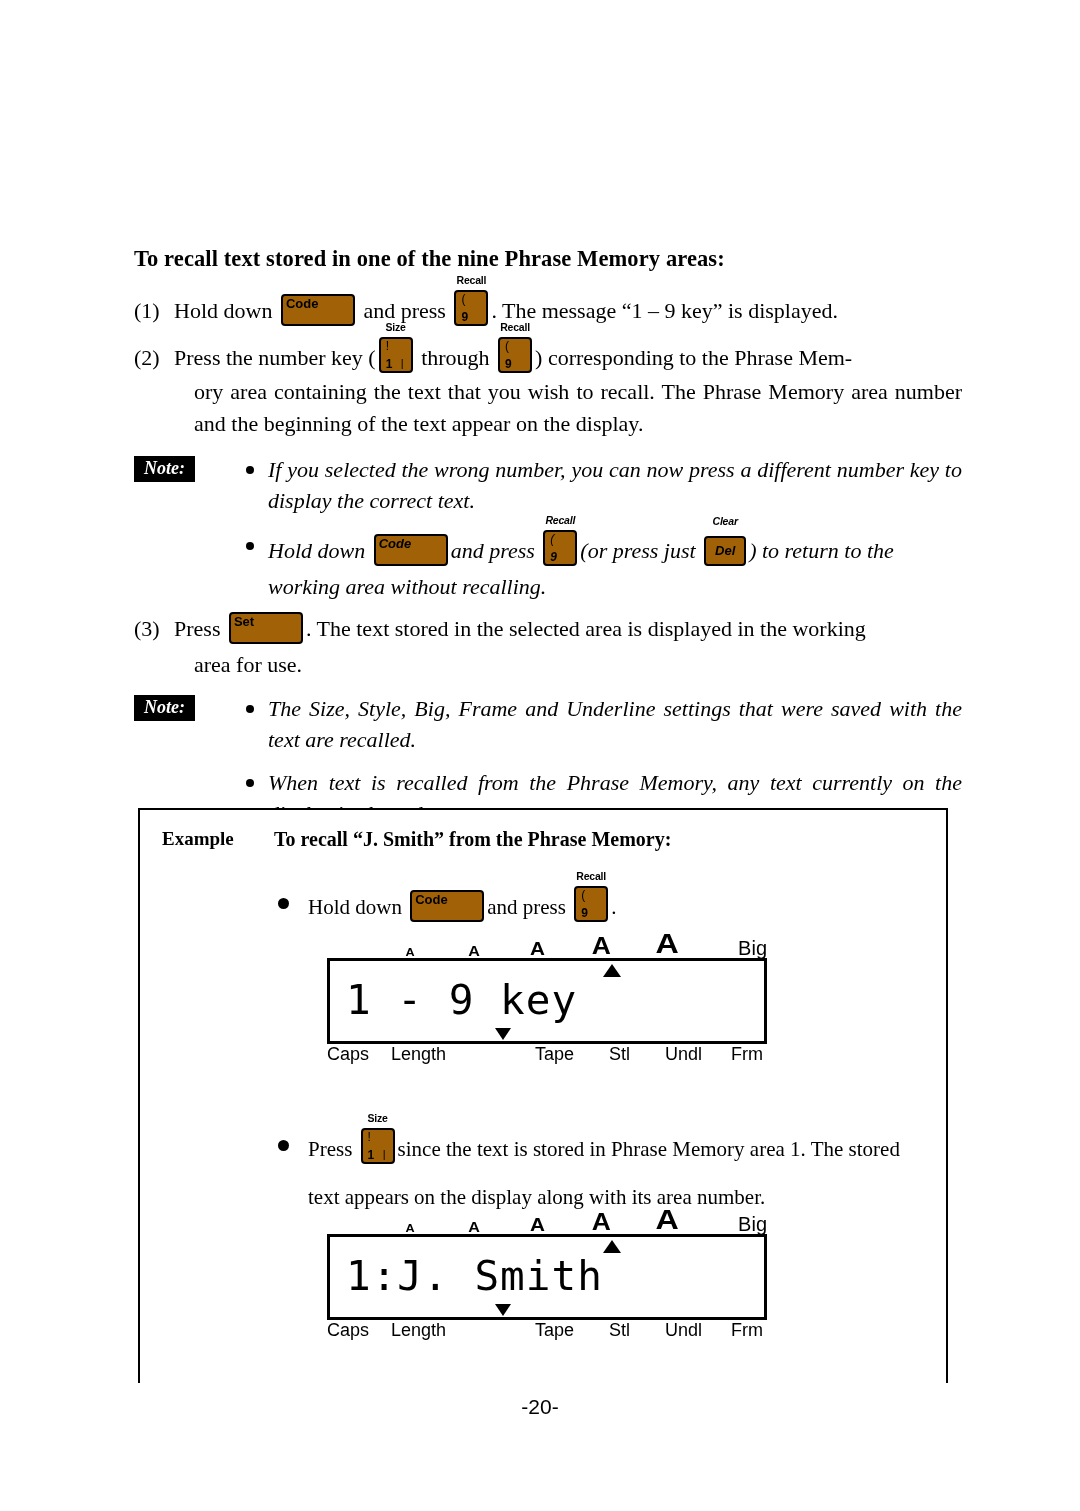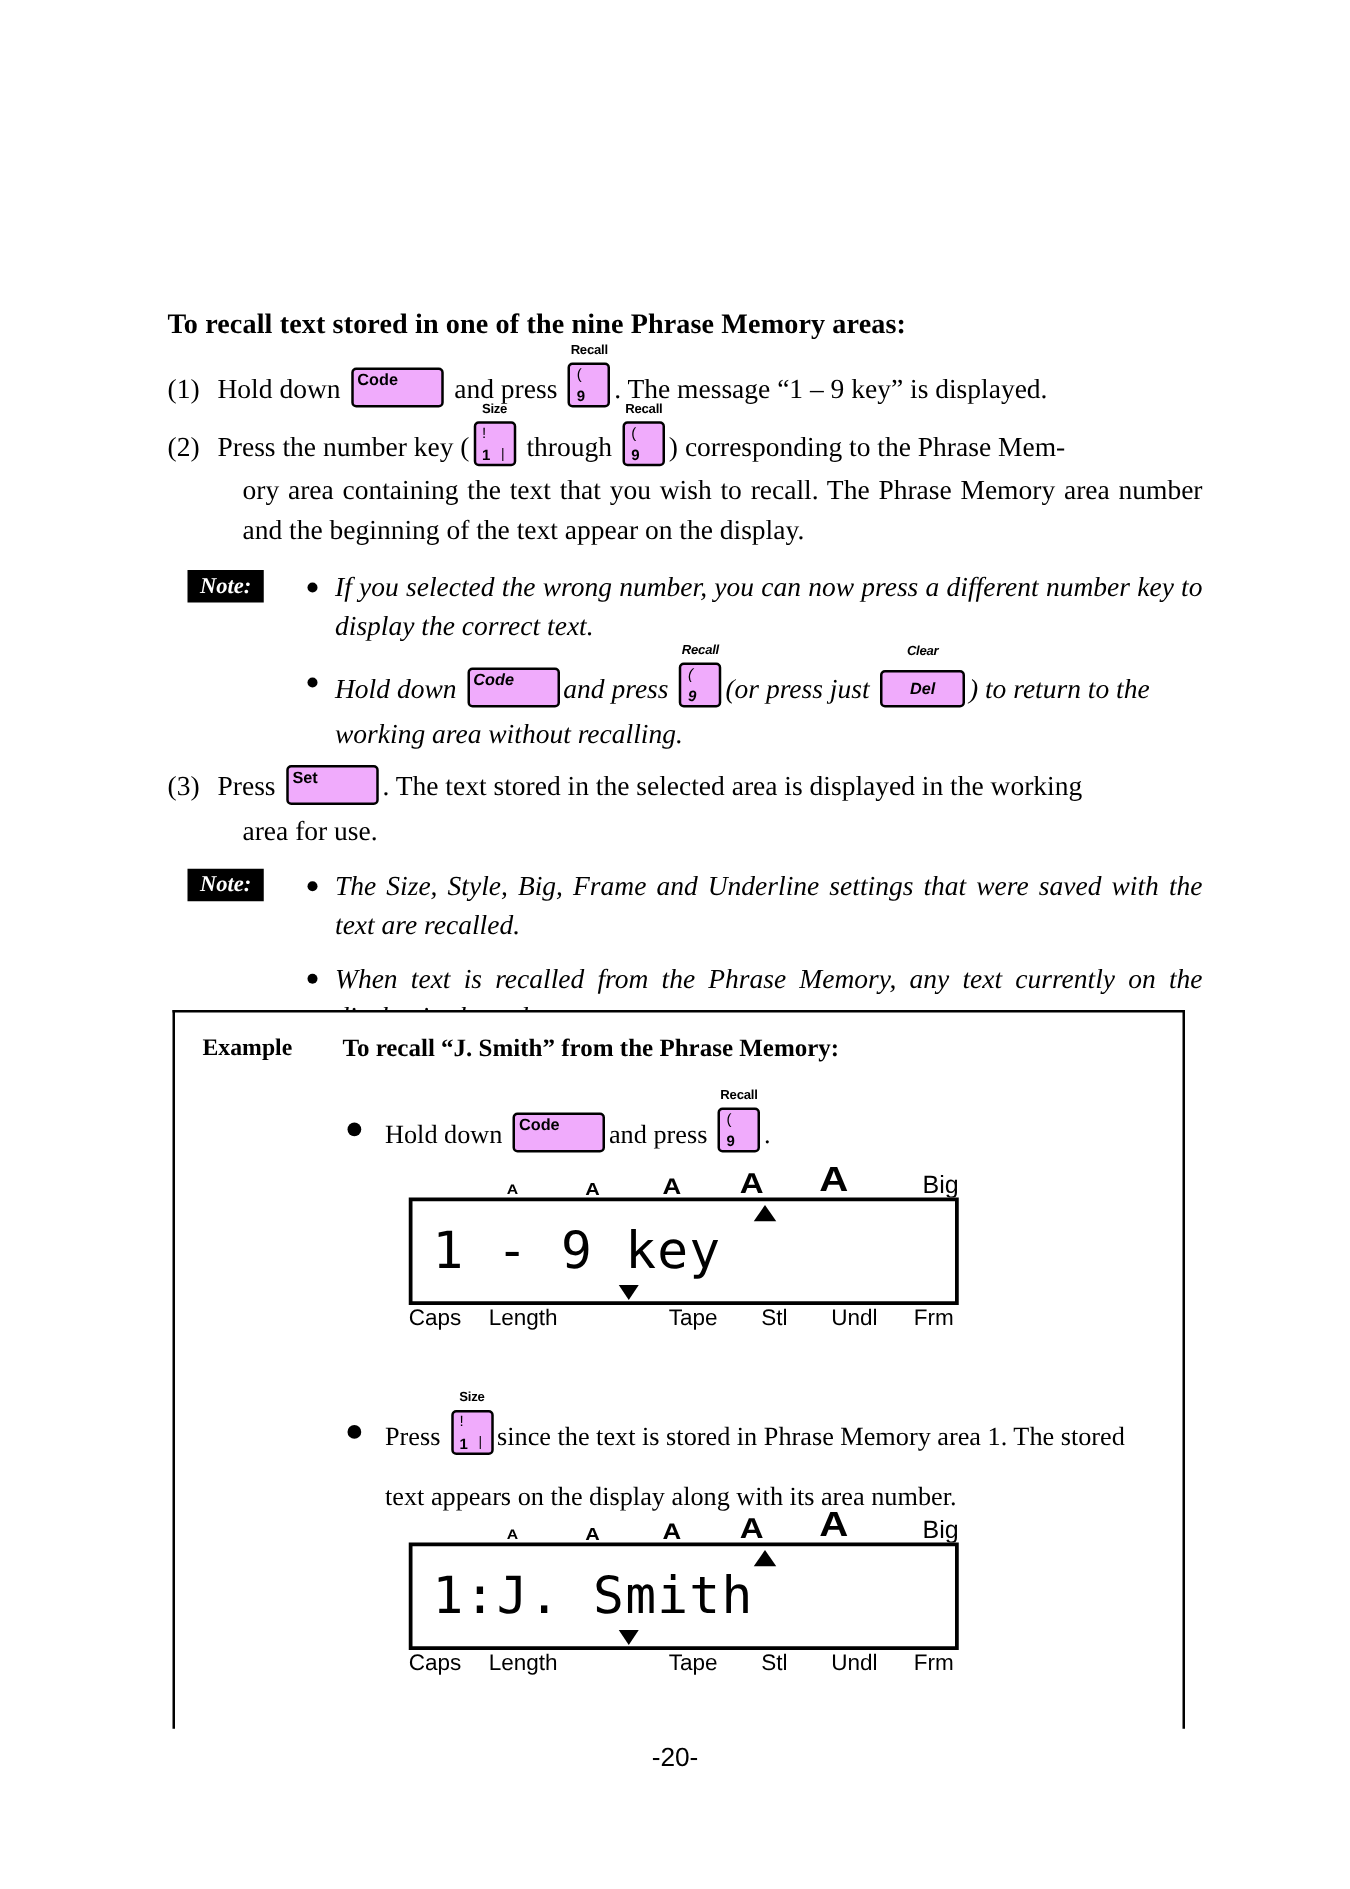--- a/index.html
+++ b/index.html
@@ -100,40 +100,40 @@
     font-weight: bold;
     font-size: 10.5px;
     line-height: 11px;
     white-space: nowrap;
     letter-spacing: -0.2px;
   }
   .key {
     display: inline-block;
     border: 2.5px solid #000;
     border-radius: 4px;
-    background: #f0abfc;
+    background: #a16207;
     box-sizing: border-box;
     position: relative;
     vertical-align: -8px;
   }
   .key-wide {
     width: 74px;
     height: 32px;
   }
   .key-wide .key-face {
     position: absolute;
     left: 3px;
     top: 0px;
     font-family: "Liberation Sans", sans-serif;
     font-weight: bold;
     font-size: 13px;
     line-height: 15px;
   }
   .key-med {
-    width: 68px;
+    width: 42px;
     height: 30px;
   }
   .key-med .key-face {
     position: absolute;
     left: 50%;
     top: 50%;
     transform: translate(-50%, -50%);
     font-family: "Liberation Sans", sans-serif;
     font-weight: bold;
     font-size: 13px;
@@ -168,21 +168,21 @@
     line-height: 12px;
   }
 
   
   .note-block {
     position: relative;
     margin: 10px 0 10px 0;
   }
   .note-tag {
     position: absolute;
-    left: 16px;
+    left: 0;
     top: 2px;
     background: #000;
     color: #fff;
     font-family: "Liberation Serif", serif;
     font-style: italic;
     font-weight: bold;
     font-size: 18px;
     padding: 3px 10px 4px 10px;
     line-height: 19px;
   }

